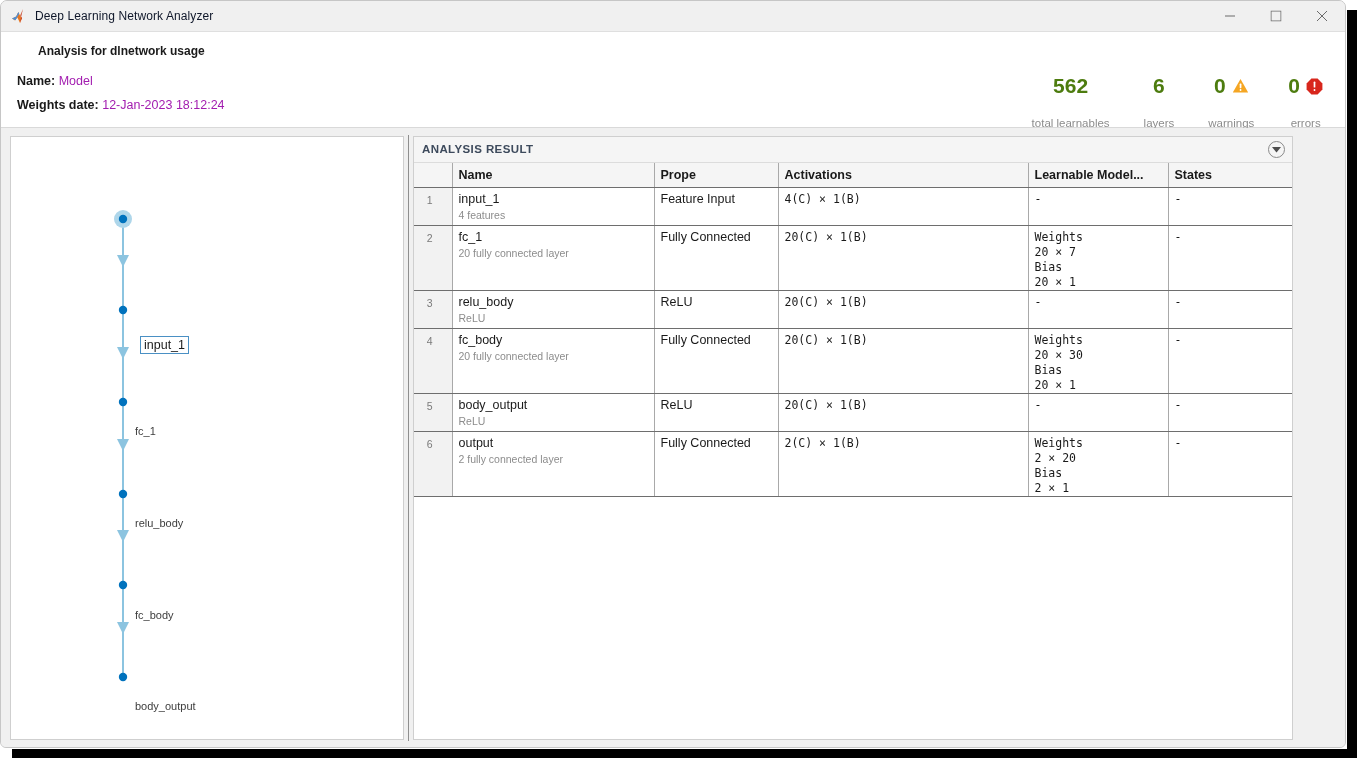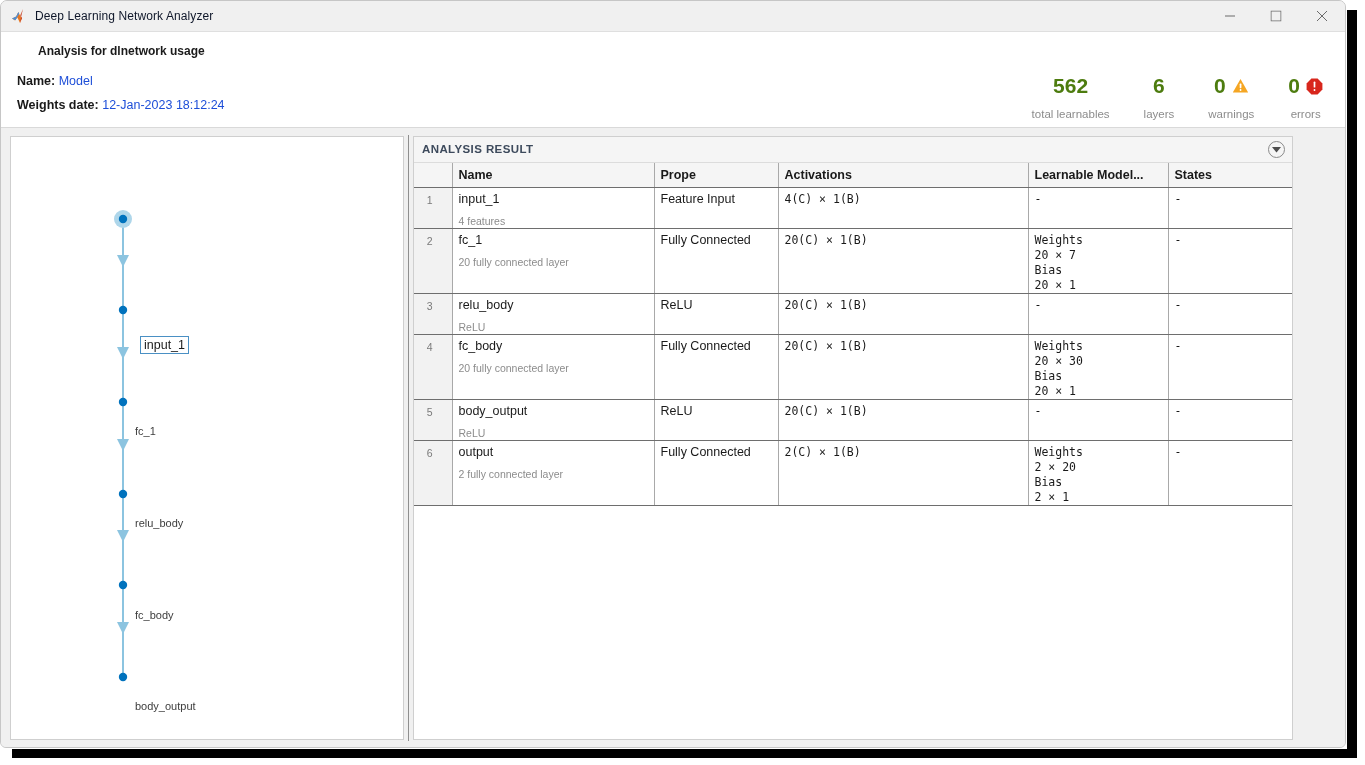--- a/index.html
+++ b/index.html
@@ -87,21 +87,21 @@
     color: #1a1a1a;
     margin-left: 21px;
   }
   .h-line {
     position: absolute;
     left: 16px;
     font-size: 12.5px;
     color: #1a1a1a;
   }
   .h-line .lbl { font-weight: bold; }
-  .h-line .val { font-weight: normal; color: #1d4ed8; }
+  .h-line .val { font-weight: normal; color: #a21caf; }
   .h-name { top: 42px; }
   .h-date { top: 66px; }
 
   
   .stats {
     position: absolute;
     right: 22px; top: 40px;
     display: flex;
     align-items: flex-start;
   }
@@ -119,21 +119,21 @@
   .stat-num {
     font-size: 21px;
     font-weight: bold;
     color: #4d7c0f;
     line-height: 28px;
   }
   .stat-ico { margin-left: 6px; display: flex; align-items: center; }
   .stat-lbl {
     font-size: 11.5px;
     color: #8c8c8c;
-    margin-top: 8px;
+    margin-top: 17px;
     white-space: nowrap;
   }
 
   
   .body-area {
     position: absolute;
     left: 0; top: 127px;
     width: 1346px; height: 620px;
     background: #f0f0f0;
   }
@@ -242,21 +242,21 @@
     background: #f2f2f2;
     color: #7a7a7a;
     font-size: 10.5px;
     text-align: center;
     padding: 6px 6px 0 0;
     vertical-align: top;
   }
   .tbl td.pad { border-right: none; background:#ffffff; }
 
   .cell-main { font-size: 12.5px; color: #1a1a1a; line-height: 15px; }
-  .cell-sub  { font-size: 10.5px; color: #8c8c8c; line-height: 14px; margin-top: 7px; }
+  .cell-sub  { font-size: 10.5px; color: #8c8c8c; line-height: 14px; margin-top: 1px; }
   .mono { font-family: "DejaVu Sans Mono", "Liberation Mono", monospace; font-size: 11.5px; color: #1a1a1a; line-height: 15px; }
   .lp-row { display: flex; flex-direction: column; }
   .lp-key { width: 52px; }
   .lp-val { white-space: pre; }
 
   
   .graph { position: absolute; left: 0; top: 0; width: 100%; height: 100%; }
   .node-label {
     position: absolute;
     font-size: 11px;

